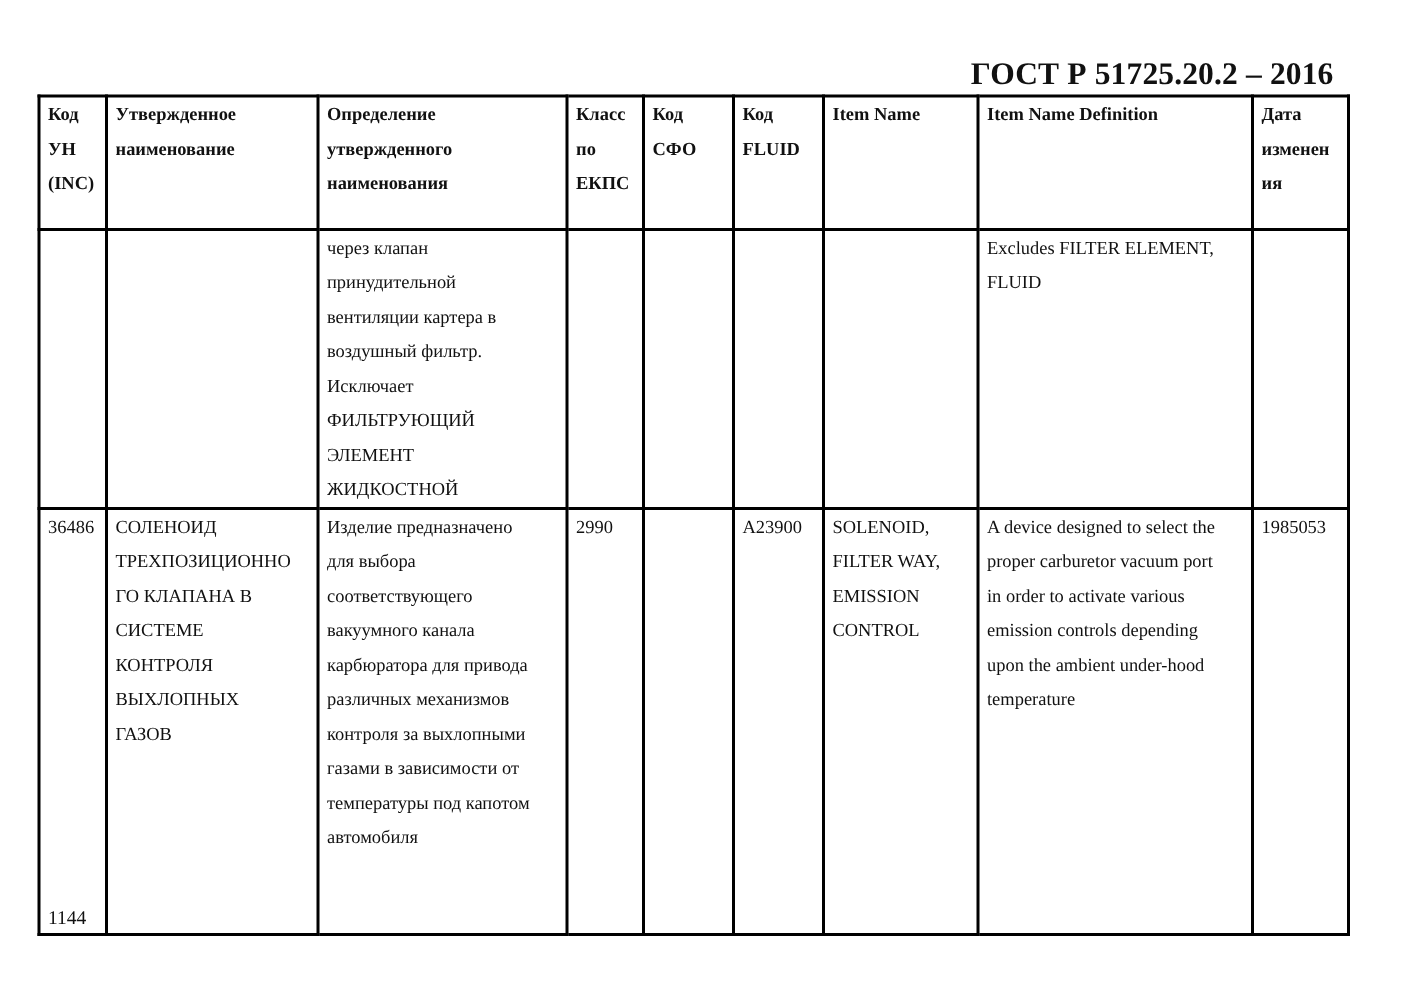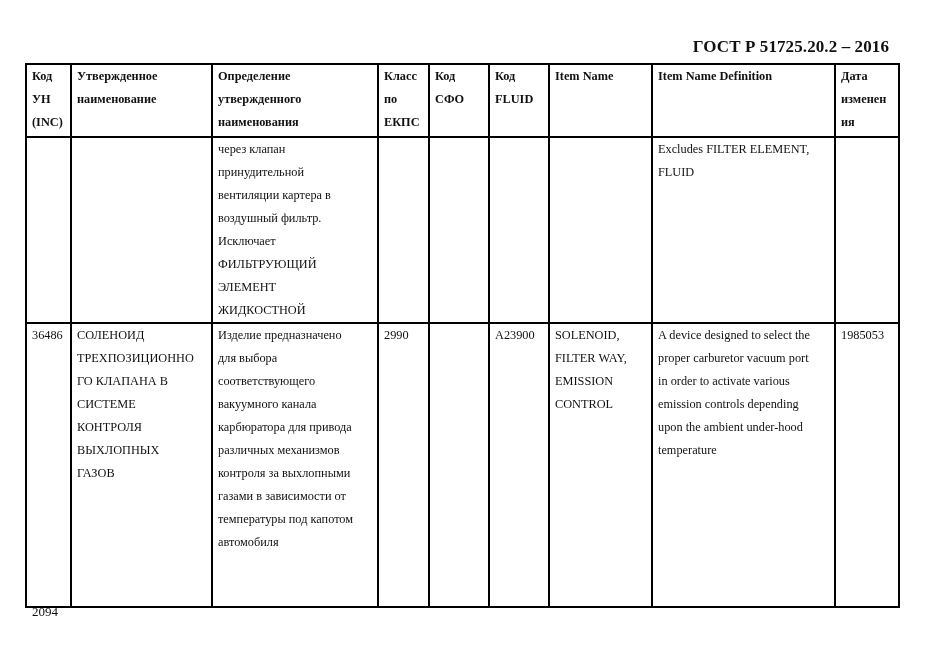--- a/index.html
+++ b/index.html
@@ -1,24 +1,24 @@
 <!DOCTYPE html>
 <html><head>
   <meta charset="utf-8">
   <style>
     html, body { margin: 0; padding: 0; background: #ffffff; }
     body { width: 935px; height: 661px; position: relative; overflow: hidden;
       font-family: "Liberation Serif", serif; color: #111; }
-    .doc-header { position: absolute; top: 37px; right: 46px; font-weight: bold; font-size: 17px; letter-spacing: 0.1px; }
+    .doc-header { position: absolute; top: 37px; right: 46px; font-weight: bold; font-size: 21px; letter-spacing: 0.1px; }
     table.main { position: absolute; left: 25px; top: 63px; border-collapse: collapse; table-layout: fixed; width: 873px; }
     table.main td, table.main th { border: 2px solid #000; vertical-align: top; padding: 0 0 0 5px;
       font-size: 12.3px; line-height: 23px; text-align: left; overflow: hidden; }
     table.main th { font-weight: bold; padding-top: 0px; }
     table.main td { padding-top: 0px; }
-    .hdr-row { height: 73px; }
+    .hdr-row { height: 89px; }
     .row1 { height: 145px; }
     .row2 { height: 284px; }
     .row3 { height: 30px; }
     .line { display: block; white-space: nowrap; }
     .page-num { position: absolute; left: 32px; top: 604px; font-size: 13px; }
   </style>
 </head>
 <body>
 
 <div class="doc-header">ГОСТ Р 51725.20.2 – 2016</div>
@@ -137,13 +137,13 @@
           <span class="line">in order to activate various</span>
           <span class="line">emission controls depending</span>
           <span class="line">upon the ambient under-hood</span>
           <span class="line">temperature</span>
         </td>
     <td>1985053</td>
   </tr>
 </tbody>
   </table>
 
-<div class="page-num">2094</div>
+<div class="page-num">1144</div>
 
 </body></html>

